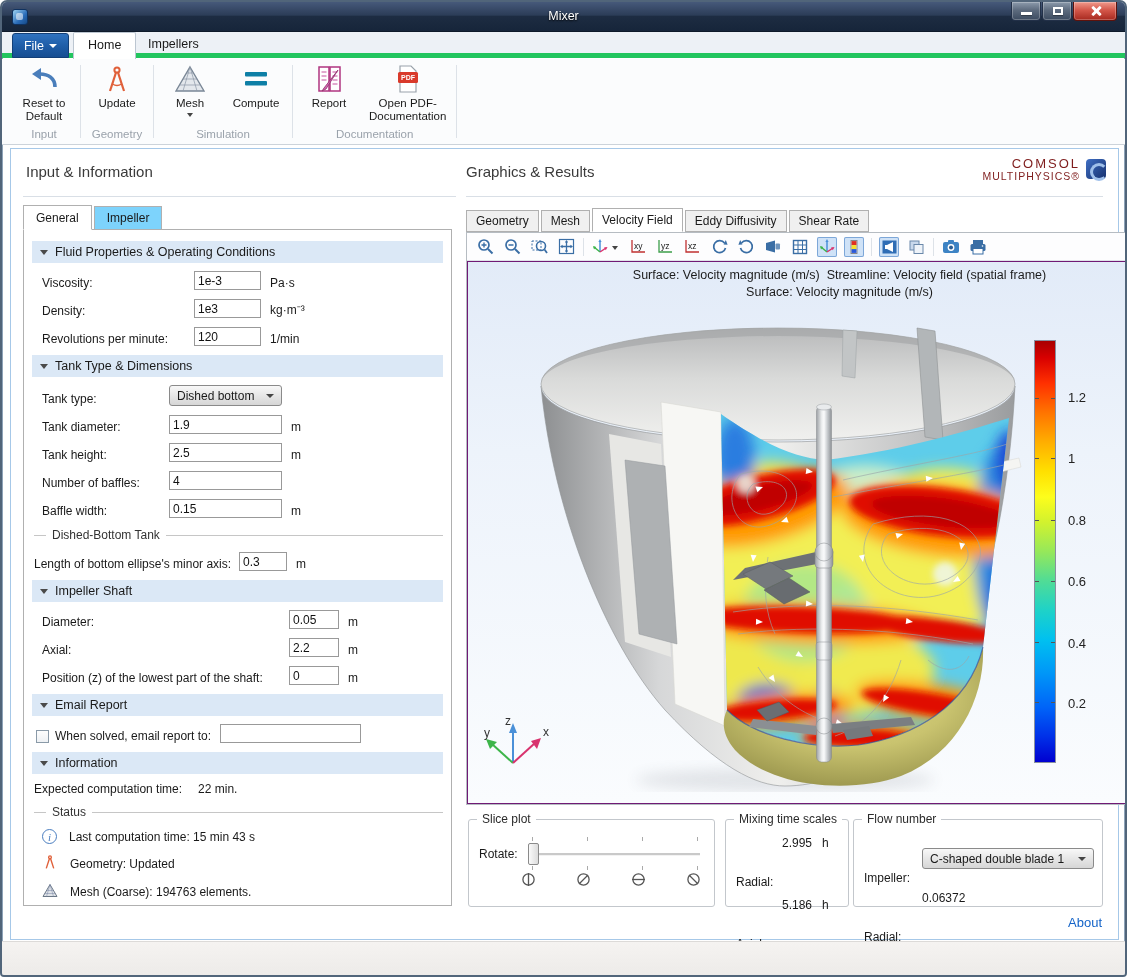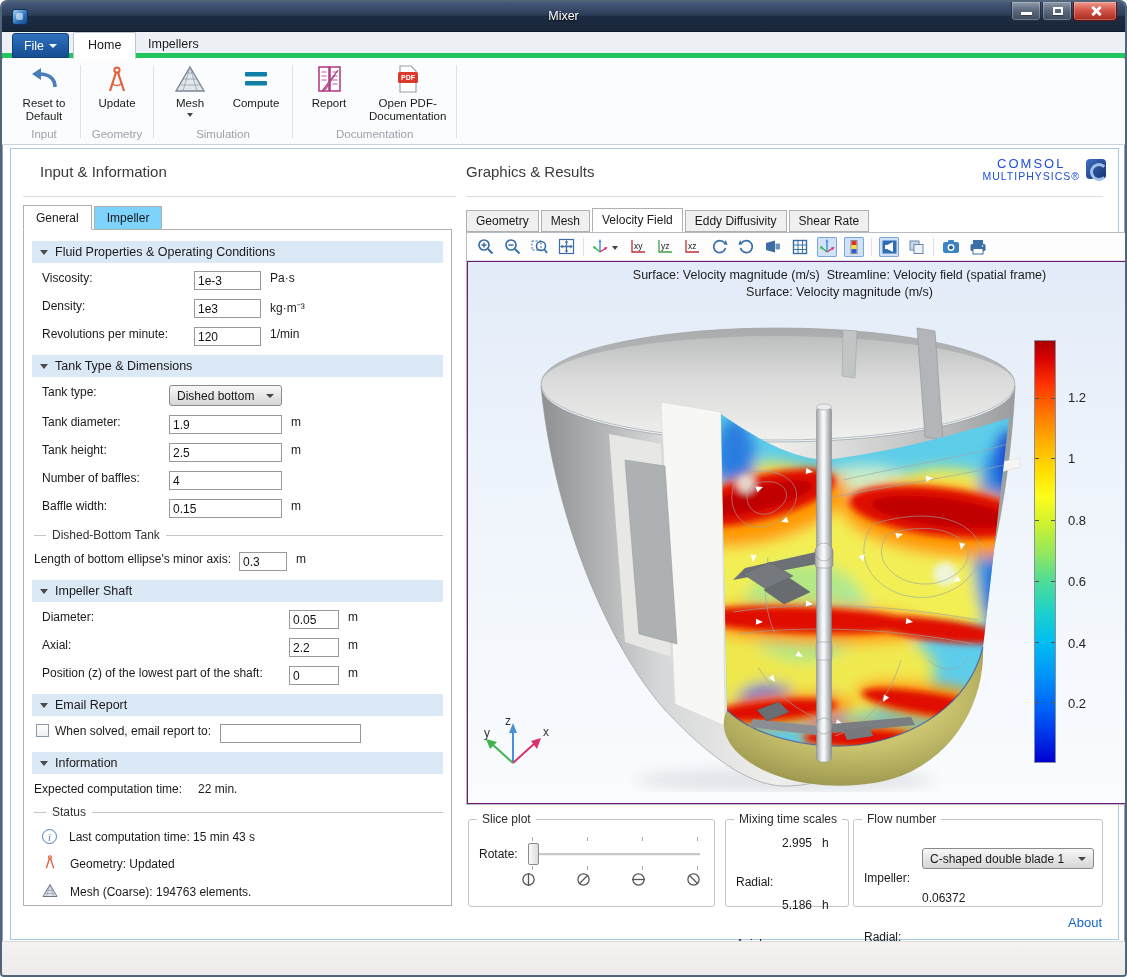--- a/index.html
+++ b/index.html
@@ -68,21 +68,21 @@
   .ltabs { position:absolute; left:12px; top:56px; display:flex; align-items:flex-end; z-index:2; }
   .ltab { padding:4px 12px; font-size:12px; border:1px solid #b0b0b0; background:#7dd3fc;
     margin-right:2px; }
   .ltab.active { background:#fff; border-bottom:1px solid #fff; padding-top:5px; }
   .lbox { position:absolute; left:12px; top:80px; width:429px; height:677px; background:#fff;
     border:1px solid #b0b0b0; padding:7px 8px; }
   .sec-header { height:22px; background:#dbe8f6; display:flex; align-items:center; gap:7px;
     padding-left:8px; font-size:12.5px; color:#1a1a1a; margin:4px 0 8px; }
   .tri-down { width:0; height:0; border-left:4px solid transparent; border-right:4px solid transparent;
     border-top:5px solid #4a4a4a; }
-  .frow { display:flex; align-items:flex-start; margin:0 0 9px 10px; }
+  .frow { display:flex; align-items:flex-end; margin:0 0 9px 10px; }
   .frow .lab { flex:none; }
   .tinput { height:19px; border:1px solid #999; background:#fff; font-family:inherit;
     font-size:12px; padding:0 3px; color:#111; }
   .unit { margin-left:9px; }
   .ddbtn { height:21px; border:1px solid #8a8a8a; border-radius:3px;
     background:linear-gradient(#f8f8f8,#e3e3e3 60%,#d6d6d6); display:flex; align-items:center;
     justify-content:space-between; padding:0 7px; font-size:12px; }
   .ddbtn .caret-down { border-top-color:#444; }
   .mini-legend { display:flex; align-items:center; gap:6px; color:#333; margin:10px 0 10px 2px; }
   .mini-legend .dash { height:1px; background:#c6c6c6; }
@@ -91,21 +91,21 @@
   .checkbox { width:13px; height:13px; border:1px solid #8a9aa8; background:linear-gradient(#fdfdfd,#eef1f4);
     margin-right:6px; flex:none; }
   .status-item { display:flex; align-items:center; gap:12px; margin:0 0 10px 10px; }
   .info-circ { width:15px; height:15px; border:1.5px solid #4a7ec0; border-radius:50%; color:#4a7ec0;
     font-family:"Liberation Serif", serif; font-style:italic; font-size:11px; display:flex;
     align-items:center; justify-content:center; flex:none; }
   .info-circ::before { content:"i"; }
 
   
   .logo { position:absolute; right:12px; top:8px; display:flex; align-items:center; gap:6px; }
-  .logo-text { text-align:center; color:#1d4ed8; line-height:1.05; }
+  .logo-text { text-align:right; color:#7f1d1d; line-height:1.05; }
   .logo-l1 { font-size:13px; letter-spacing:2px; }
   .logo-l2 { font-size:10.5px; letter-spacing:1px; }
   .logo-cube { width:20px; height:20px; border-radius:4px;
     background:linear-gradient(135deg,#3f6fc4,#16316e); position:relative; }
   .logo-cube::after { content:""; position:absolute; left:4px; top:4px; width:12px; height:12px;
     border-radius:50%; border:3px solid #9fc0ea; border-right-color:transparent; }
   .gtabs { position:absolute; left:455px; top:59px; display:flex; align-items:flex-end; z-index:2; }
   .gtab { padding:3px 9px; font-size:12px; border:1px solid #b0b0b0; background:#f0f0f0; margin-right:2px; }
   .gtab.active { background:#fff; border-bottom:1px solid #fff; padding:4px 9px; }
   .gframe { position:absolute; left:455px; top:83px; width:747px; height:573px; border:1px solid #b6bcc2;
@@ -266,21 +266,21 @@
 Documentation</div>
         </div>
       </div>
       <div class="rgroup-name">Documentation</div>
     </div>
     <div class="rsep"></div>
   </div>
 
   <div class="main">
 
-    <div class="panel-title" style="left:29px; top:14px;">Input &amp; Information</div>
+    <div class="panel-title" style="left:15px; top:14px;">Input &amp; Information</div>
     <div class="panel-hr" style="left:12px; top:47px; width:433px;"></div>
     <div class="ltabs">
       <div class="ltab active">General</div>
       <div class="ltab">Impeller</div>
     </div>
     <div class="lbox">
 
       <div class="sec-header">
         <span class="tri-down"></span>
         <span>Fluid Properties &amp; Operating Conditions</span>

